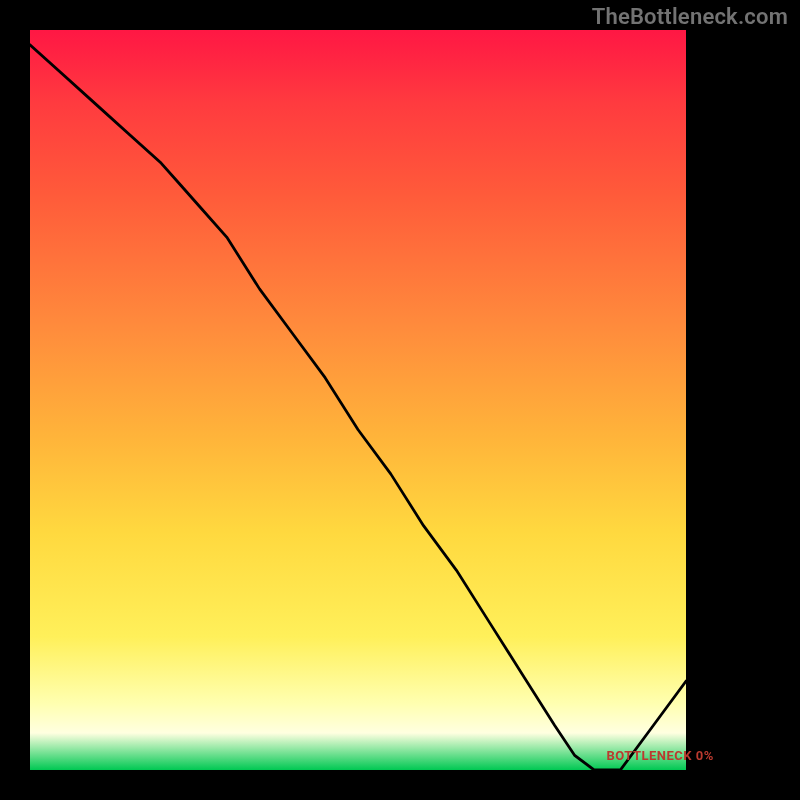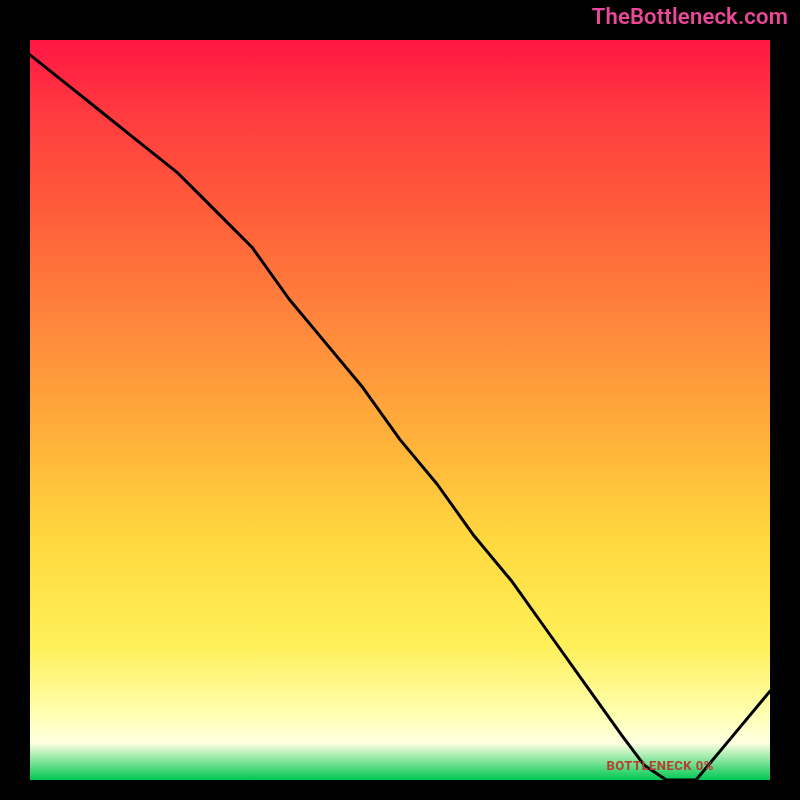--- a/index.html
+++ b/index.html
@@ -14,30 +14,30 @@
   .frame {
     position: relative;
     width: 800px;
     height: 800px;
     background: #000000;
   }
   .watermark {
     position: absolute;
     top: 4px;
     right: 12px;
-    color: #ec4899;
+    color: #737373;
     font-size: 22px;
     font-weight: 600;
     letter-spacing: 0.2px;
   }
   .plot-area {
     position: absolute;
     left: 30px;
-    top: 40px;
-    width: 740px;
+    top: 30px;
+    width: 656px;
     height: 740px;
     background: linear-gradient(
       to bottom,
       #ff1744 0%,
       #ff3b3f 10%,
       #ff5a3a 22%,
       #ff8b3c 40%,
       #ffb43a 55%,
       #ffd93f 68%,
       #fff05a 82%,

